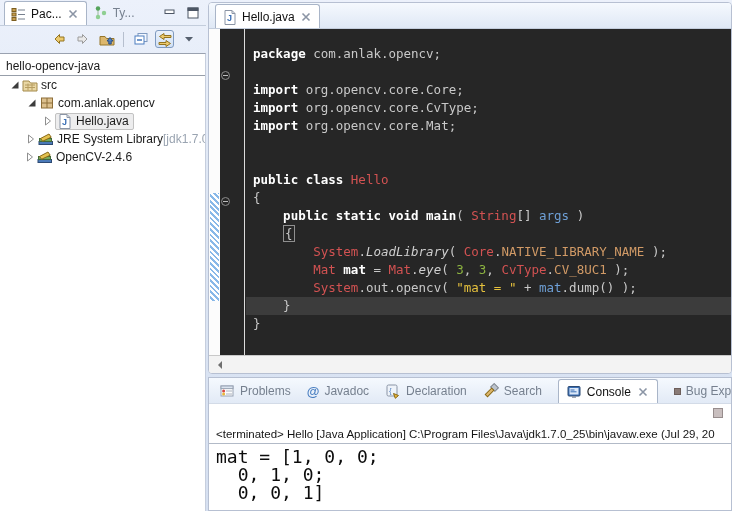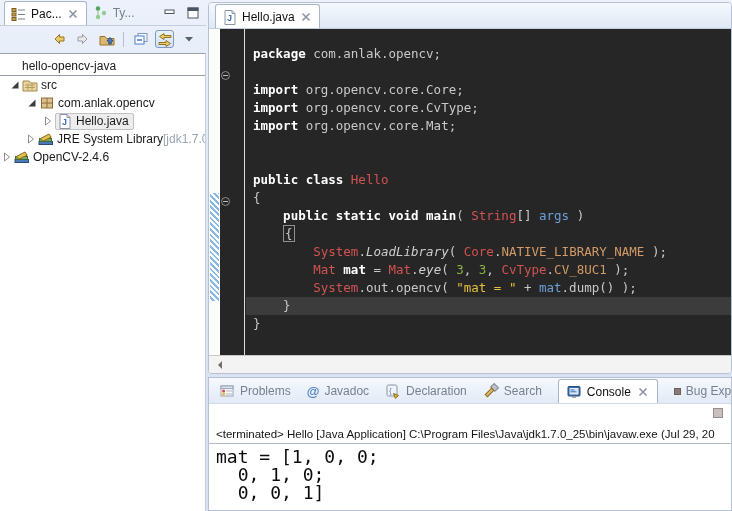--- a/index.html
+++ b/index.html
@@ -28,21 +28,21 @@
   .tbtn { width:19px; height:18px; display:flex; align-items:center; justify-content:center; }
   .tbtn.pressed { border:1px solid #7f9ac0; border-radius:3px;
                   background:linear-gradient(#eaf1fb,#d2e1f5); }
   .tsep { width:1px; height:15px; background:#b6bfce; margin:0 2px; }
   .tree { position:absolute; left:0; top:53px; right:0; bottom:0; background:#fff;
           border-top:1px solid #9aa2b0; border-right:1px solid #c6cedd;
           padding-top:3px; overflow:hidden; }
   .trow { display:flex; align-items:center; height:18px; font-size:12px; color:#1b1b1b;
           white-space:nowrap; }
   .trow .lbl { margin-left:3px; }
-  .proj-row { padding-left:19px; border-bottom:1px solid #979ea9; height:19px; }
+  .proj-row { padding-left:3px; border-bottom:1px solid #979ea9; height:19px; }
   .tw { width:14px; display:flex; justify-content:center; flex:0 0 auto; }
   .detail { color:#9aa4b1; }
   .sel-box { display:flex; align-items:center; height:17px; padding:0 4px 0 1px;
              background:#ededee; border:1px solid #c2c2c2; border-radius:2px; }
 
   
   .editor-pane { position:absolute; left:208px; top:2px; width:524px; height:372px;
     background:#fff; border:1px solid #b7c0d2; border-radius:4px; overflow:hidden; }
   .editor-tabbar { background:linear-gradient(#f5f9fe,#dfe8f5); padding-left:6px;
     border-bottom:1px solid #c3cddc; }
@@ -223,21 +223,21 @@
             </svg>
           </span>
         <svg class="icon16" viewBox="0 0 16 16">
           <rect x="1" y="10.5" width="13.5" height="3" fill="#4a79b8" stroke="#2d4a73"></rect>
           <rect x="1.5" y="7.5" width="12" height="3" fill="#74a85c" stroke="#42693a"></rect>
           <path d="M2.5 7.5l8.5-4.5 2.2 3.2-8.5 4z" fill="#e3c14f" stroke="#8a6914"></path>
         </svg>
         <span class="lbl">JRE System Library</span>
           <span class="detail"> [jdk1.7.0</span>
       </div>
-      <div class="trow" style="padding-left:0">
+      <div class="trow" style="padding-left:23px">
         <span class="tw">
             <svg class="icon14" viewBox="0 0 14 14">
               <path d="M4.5 3l5 4-5 4z" fill="#fff" stroke="#8f8f8f"></path>
             </svg>
           </span>
         <svg class="icon16" viewBox="0 0 16 16">
           <rect x="1" y="10.5" width="13.5" height="3" fill="#4a79b8" stroke="#2d4a73"></rect>
           <rect x="1.5" y="7.5" width="12" height="3" fill="#74a85c" stroke="#42693a"></rect>
           <path d="M2.5 7.5l8.5-4.5 2.2 3.2-8.5 4z" fill="#e3c14f" stroke="#8a6914"></path>
         </svg>

